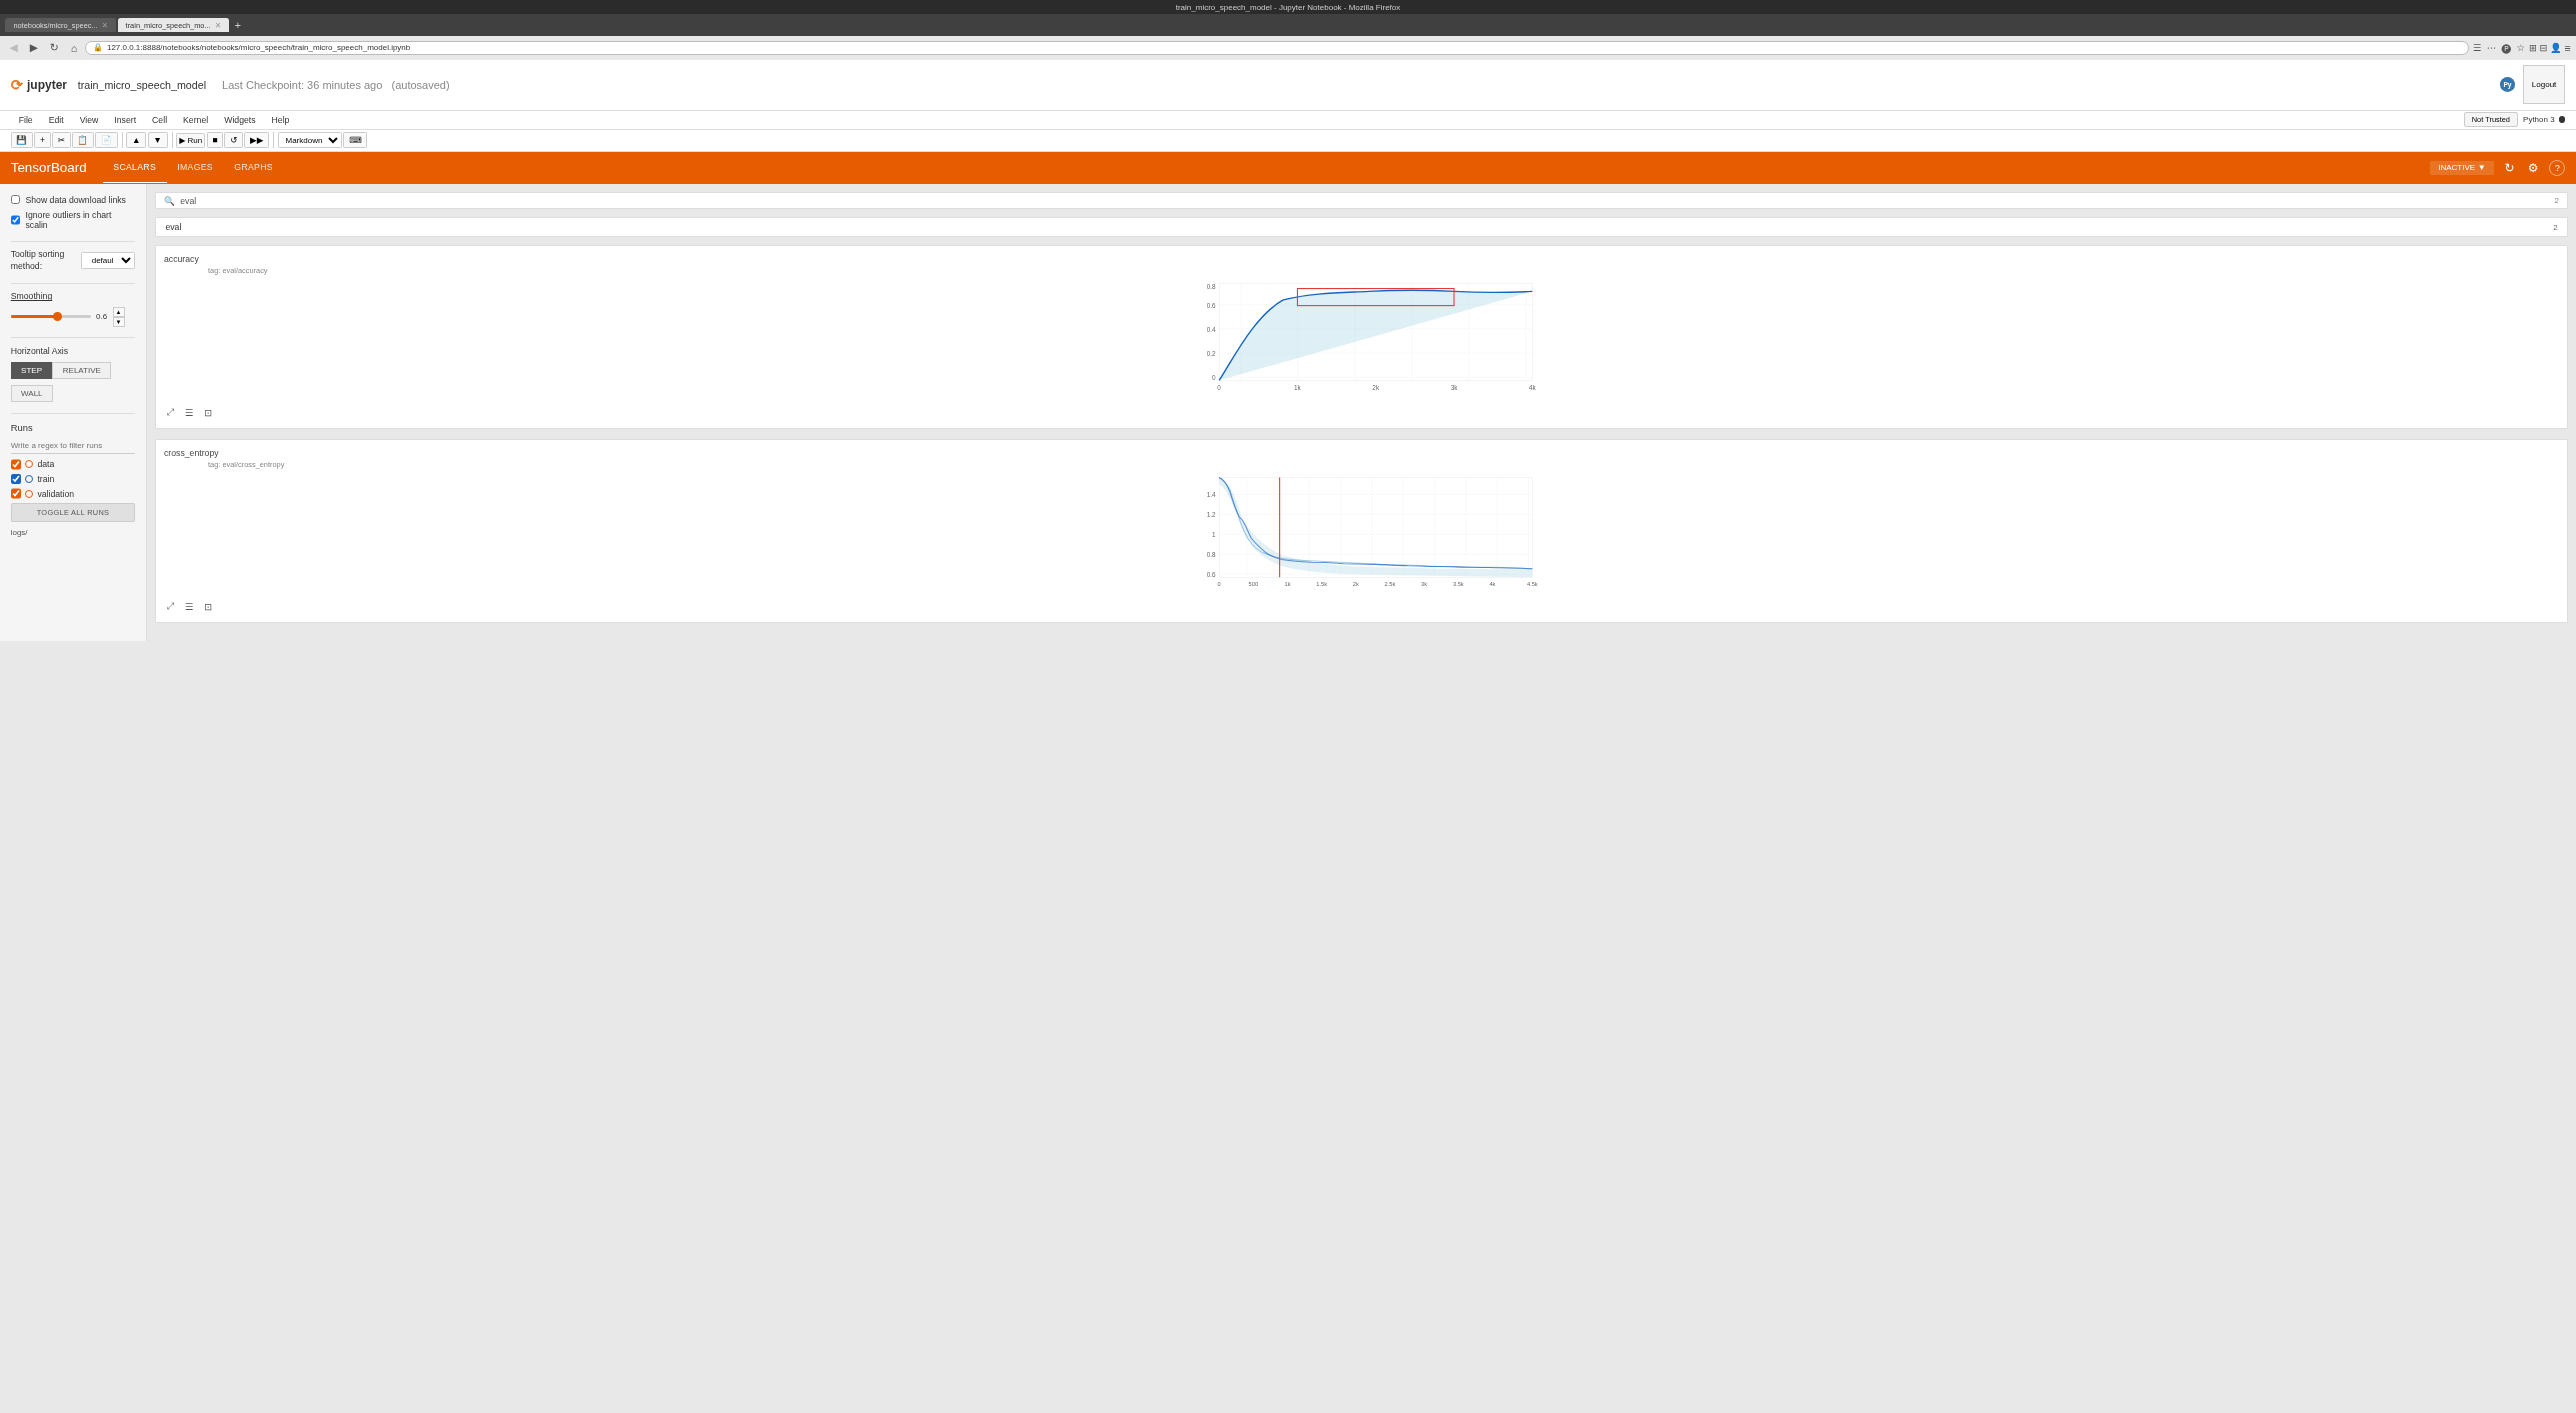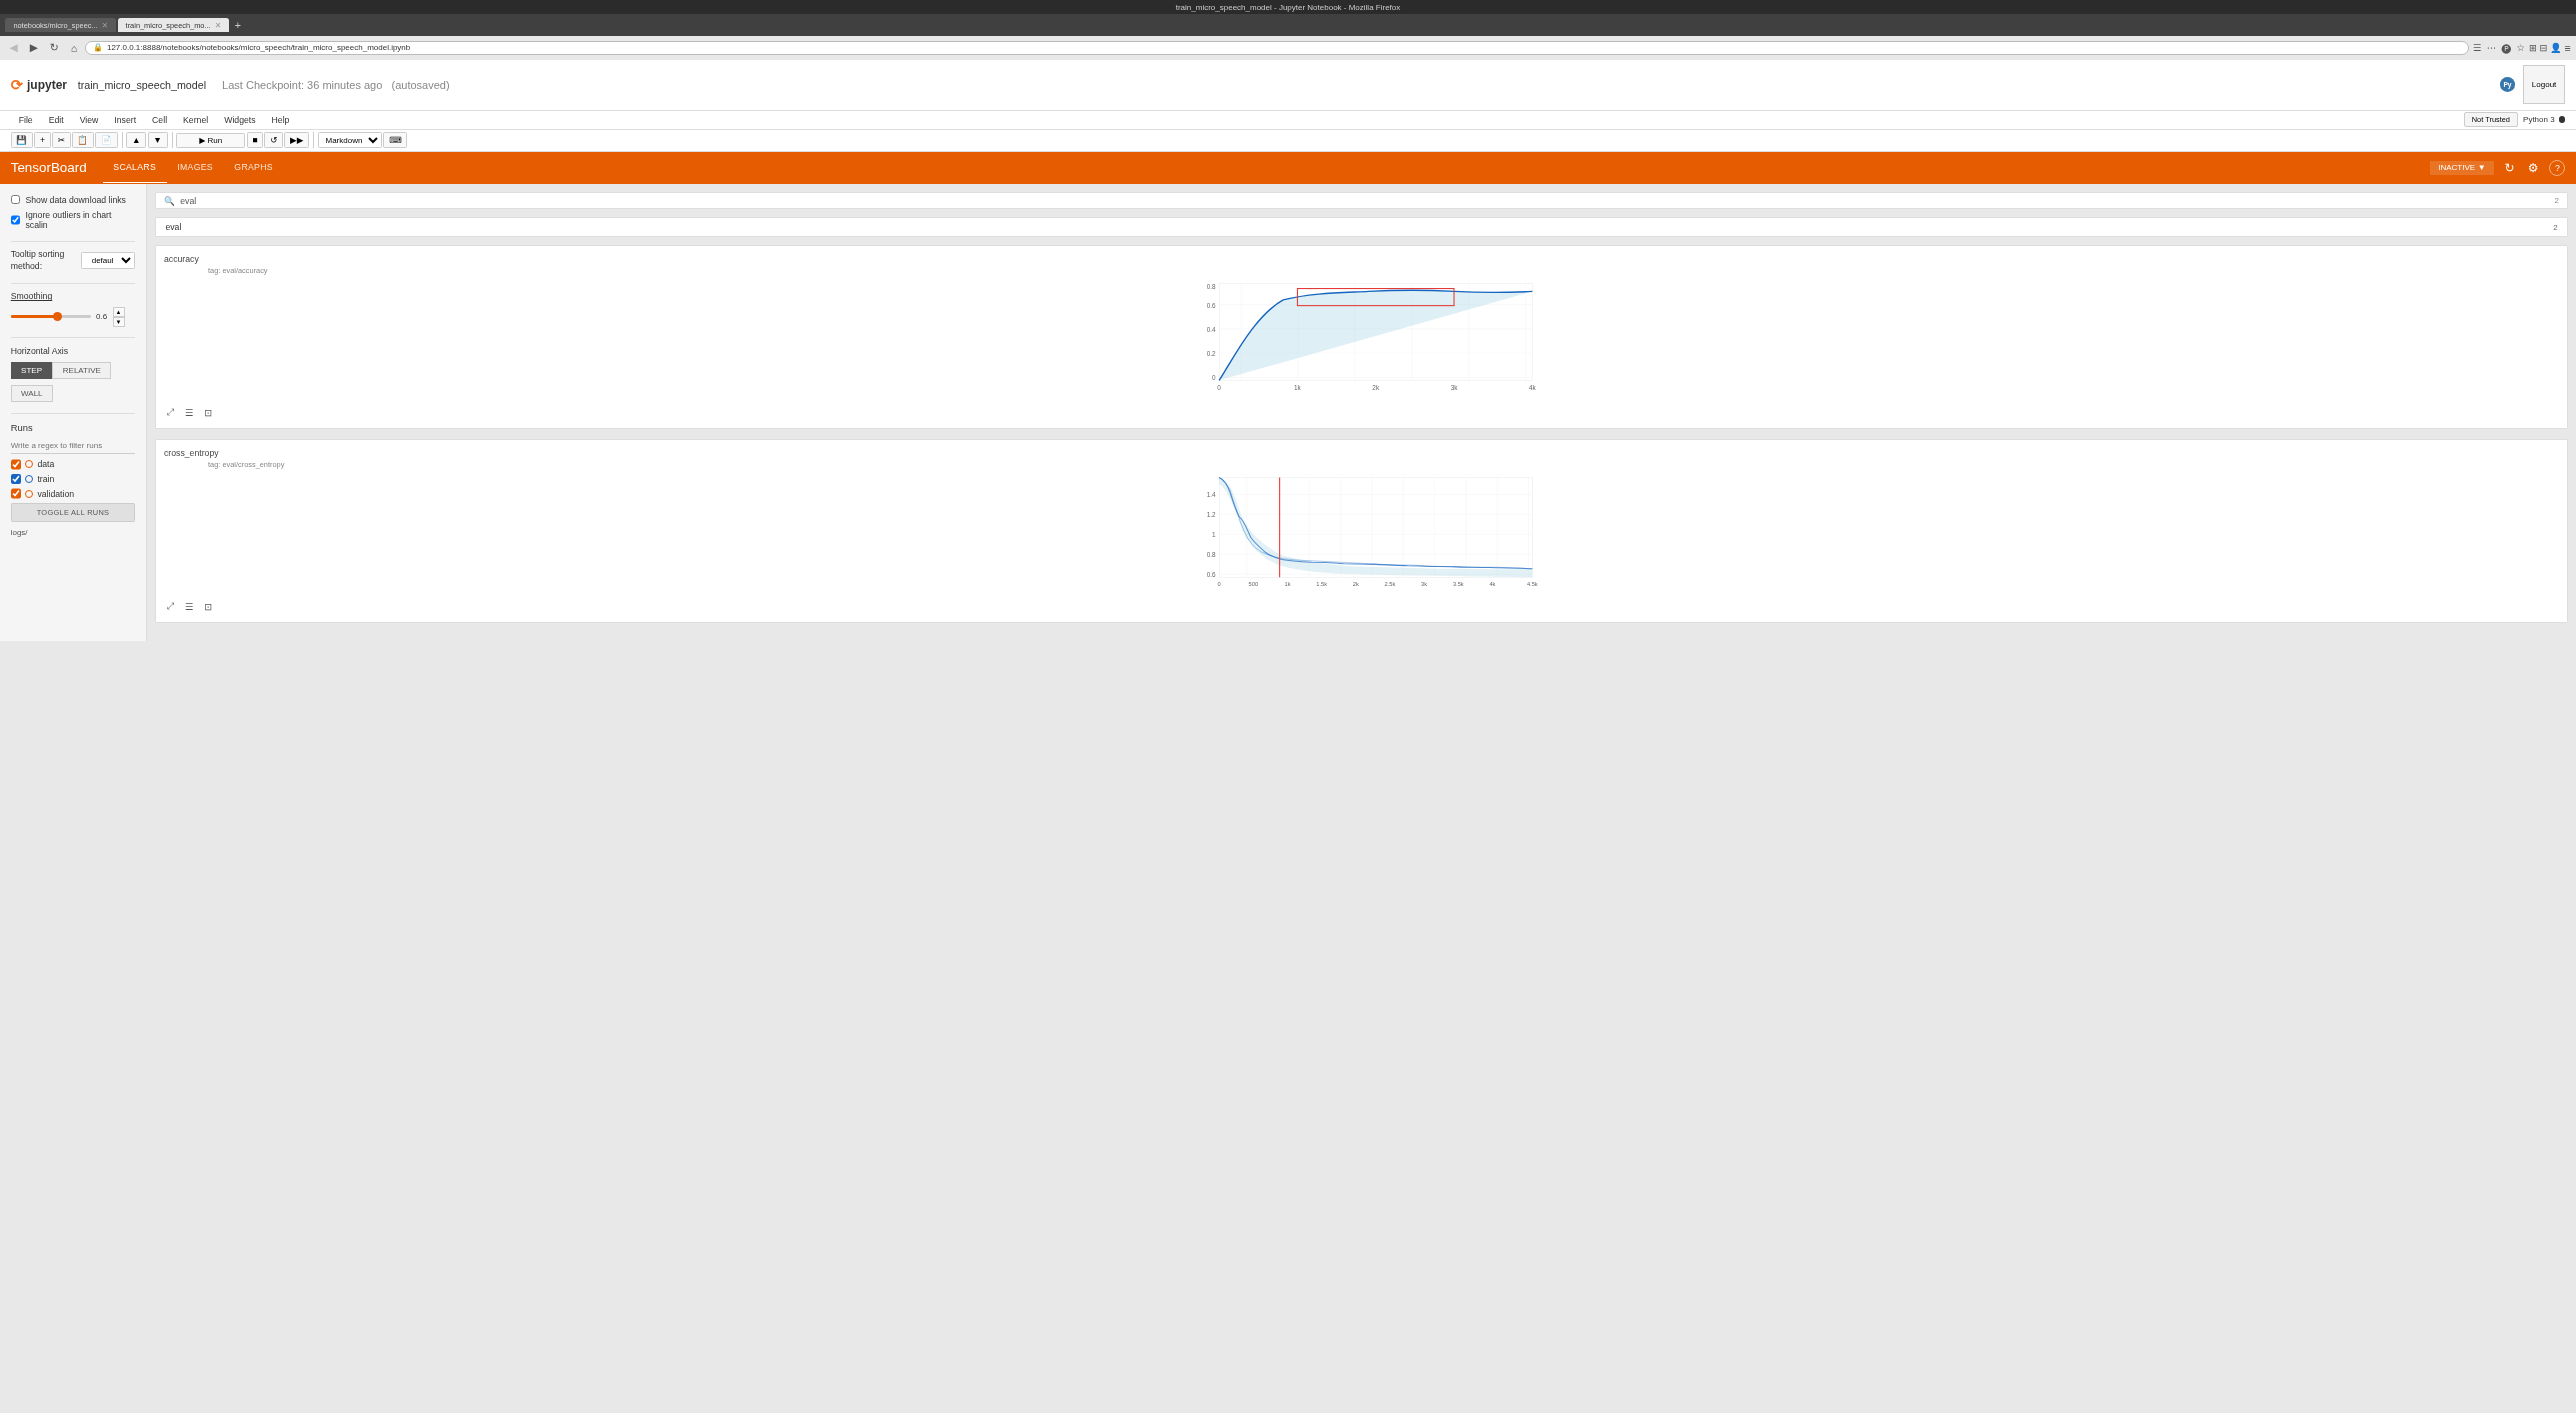--- a/index.html
+++ b/index.html
@@ -41,21 +41,21 @@
     .menu-item { padding: 4px 8px; cursor: pointer; color: #333; font-size: 8.7px; }
     .menu-bar-right { margin-left: auto; display: flex; align-items: center; gap: 5.4px; }
     .not-trusted-btn { padding: 2px 6.7px; border: 0.7px solid #ccc; background: #f5f5f5; border-radius: 2px; font-size: 7.4px; cursor: pointer; }
     .kernel-info { display: flex; align-items: center; gap: 4px; font-size: 8px; color: #333; }
     .kernel-dot { width: 6.7px; height: 6.7px; border-radius: 50%; background: #333; display: inline-block; }
 
     .toolbar { display: flex; align-items: center; padding: 2.7px 10.7px; border-bottom: 0.7px solid #ddd; gap: 1.3px; }
     .toolbar-btn { padding: 2px 4.7px; border: 0.7px solid #ccc; background: #f9f9f9; cursor: pointer; border-radius: 1.3px; font-size: 8.7px; display: flex; align-items: center; justify-content: center; }
     .toolbar-separator { width: 0.7px; height: 16px; background: #ccc; margin: 0 2.7px; }
     .cell-type-select { padding: 1.3px 2.7px; border: 0.7px solid #ccc; border-radius: 1.3px; font-size: 8px; cursor: pointer; background: #fff; }
-    .toolbar-run-btn { background: #f9f9f9; border: 0.7px solid #ccc; padding: 2px 22px; border-radius: 1.3px; cursor: pointer; font-size: 8px; }
+    .toolbar-run-btn { background: #f9f9f9; border: 0.7px solid #ccc; padding: 2px 2px; border-radius: 1.3px; cursor: pointer; font-size: 8px; }
 
     
     .main-content { display: flex; background: #e8e8e8; min-height: 402px; }
 
     
     .tb-header { background: #e65c00; display: flex; align-items: center; padding: 0 10.7px; height: 32px; gap: 16px; }
     .tb-logo { color: #fff; font-size: 13.4px; font-weight: 500; }
     .tb-nav { display: flex; gap: 0; }
     .tb-nav-item { color: #fff; padding: 9.4px 10.7px; font-size: 8.7px; cursor: pointer; opacity: 0.85; letter-spacing: 0.3px; }
     .tb-nav-item.active { opacity: 1; border-bottom: 1.3px solid #fff; }

